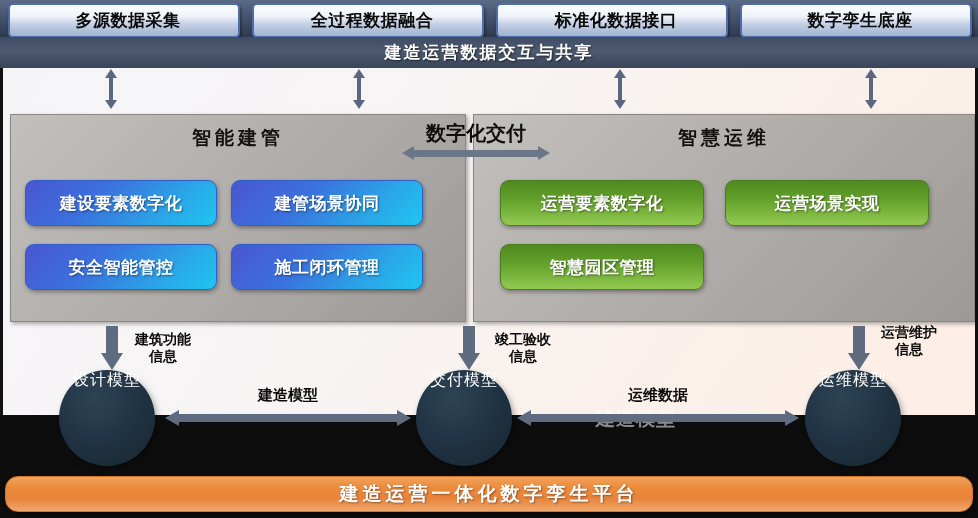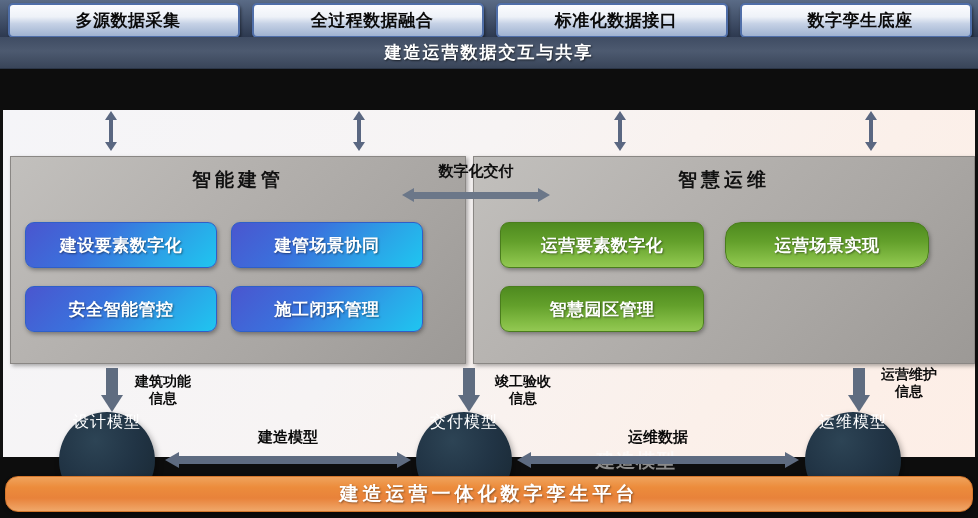--- a/index.html
+++ b/index.html
@@ -69,21 +69,20 @@
 
   
   .main-panel {
     position: absolute;
     left: 0; top: 68px;
     width: 978px; height: 347px;
     background: linear-gradient(125deg, #f5f5f8 0%, #f7f4f4 42%, #fbf0ea 75%, #fdeee6 100%);
     border-left: 3px solid #111;
     border-right: 3px solid #111;
     box-sizing: border-box;
-    margin-top: 42px;
   }
 
   
   .vda {
     position: absolute;
     width: 12px;
     height: 40px;
   }
   .vda .shaft {
     position: absolute;
@@ -152,21 +151,21 @@
     border: 1px solid #4a7d1d;
   }
 
   
   #f-b0 { left: 22px;  top: 112px; width: 192px; }
   #f-b1 { left: 228px; top: 112px; width: 192px; text-align: center; }
   #f-b2 { left: 22px;  top: 176px; width: 192px; }
   #f-b3 { left: 228px; top: 176px; width: 192px; }
   
   #f-g0 { left: 497px; top: 112px; width: 204px; }
-  #f-g1 { left: 722px; top: 112px; width: 204px; border-radius: 16px; }
+  #f-g1 { left: 722px; top: 112px; width: 204px; }
   #f-g2 { left: 497px; top: 176px; width: 204px; }
   #f-g3 { left: 722px; top: 176px; width: 204px; }
 
   
   .mid-arrow {
     position: absolute;
     left: 399px; top: 78px;
     width: 148px; height: 14px;
   }
   .mid-arrow .shaft {
@@ -182,21 +181,21 @@
     border-top: 7px solid transparent;
     border-bottom: 7px solid transparent;
   }
   .mid-arrow .hl { left: 0;  border-right: 12px solid #6b7789; }
   .mid-arrow .hr { right: 0; border-left: 12px solid #6b7789; }
   .mid-label {
     position: absolute;
     left: 399px; top: 52px;
     width: 148px;
     text-align: center;
-    font-size: 15px;
+    font-size: 20px;
     font-weight: bold;
     color: #0e0e0e;
   }
 
   
   .down-arrow {
     position: absolute;
     width: 22px; height: 44px;
   }
   .down-arrow .shaft {

